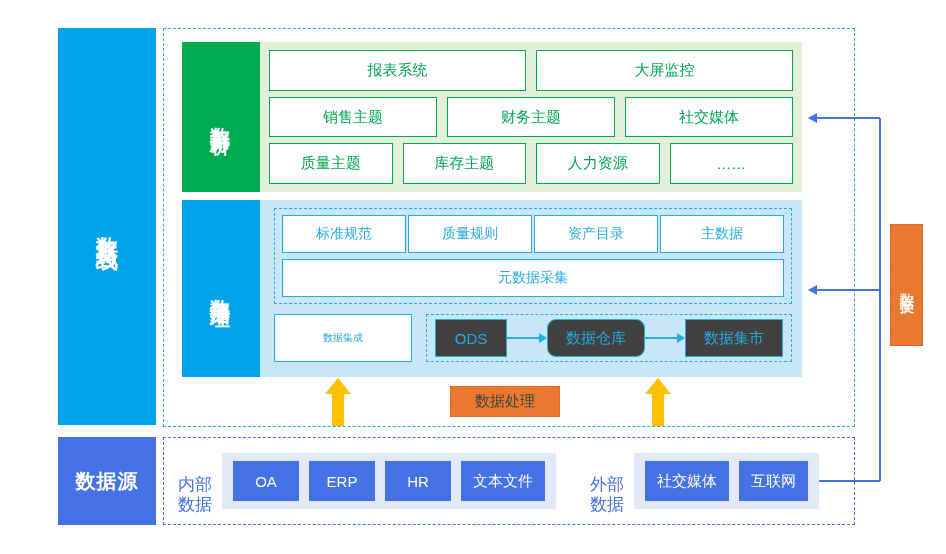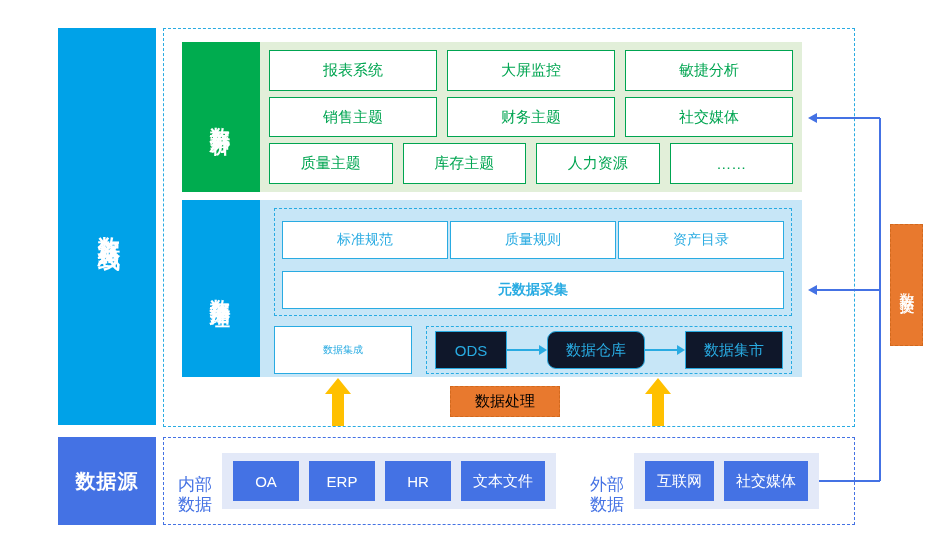--- a/index.html
+++ b/index.html
@@ -6,21 +6,21 @@
   body{
     width:946px;height:554px;position:relative;overflow:hidden;
     font-family:"Liberation Sans","DejaVu Sans",sans-serif;
     color:#000;
   }
   .abs{position:absolute;box-sizing:border-box;}
 
   
   .rail{
     display:flex;align-items:center;justify-content:center;
-    color:#fff;font-weight:bold;text-align:center;font-family:Liberation Mono, monospace;
+    color:#fff;font-weight:bold;text-align:center;
   }
   #bus-bar{
     left:58px;top:28px;width:98px;height:397px;background:#00A2E8;
     font-size:22px;line-height:1.18;letter-spacing:1px;
   }
   #bus-bar .vtxt{writing-mode:vertical-rl;text-orientation:upright;letter-spacing:4px;}
   #source-bar{
     left:58px;top:437px;width:98px;height:88px;background:#4472E4;
     font-size:20px;letter-spacing:1px;
   }
@@ -61,40 +61,40 @@
   #governance-label{
     width:78px;height:100%;background:#00A2E8;color:#fff;font-weight:bold;
     font-size:20px;display:flex;align-items:center;justify-content:center;
   }
   #governance-label .vtxt{writing-mode:vertical-rl;text-orientation:upright;letter-spacing:3px;}
   #governance-content{flex:1;padding:8px 10px 10px 14px;display:flex;flex-direction:column;gap:10px;}
 
   #gov-meta-group{
     border:1.4px dashed #29ABE2;padding:6px 7px;display:flex;flex-direction:column;gap:6px;
   }
-  .blue-row{display:flex;gap:2px;margin-top:6px;}
+  .blue-row{display:flex;gap:2px;}
   .blue-box{
     flex:1;background:#ffffff;border:1.2px solid #29ABE2;
     display:flex;align-items:center;justify-content:center;
     color:#29ABE2;font-size:14px;height:36px;
   }
-  .blue-box.wide{flex:1 1 100%;font-weight:bold;}
+  .blue-box.wide{flex:1 1 100%;}
 
   #gov-flow-row{display:flex;gap:14px;align-items:stretch;height:48px;}
   #integration-box{
     width:136px;background:#ffffff;border:1.2px solid #29ABE2;
     display:flex;align-items:center;justify-content:center;
     color:#29ABE2;font-size:10px;
   }
   #warehouse-group{
     flex:1;border:1.4px dashed #29ABE2;display:flex;align-items:center;
     padding:4px 8px;gap:0;
   }
   .flow-box{
-    background:#0f172a;border:1.2px solid #29ABE2;color:#29ABE2;font-size:15px;
+    background:#404040;border:1.2px solid #29ABE2;color:#29ABE2;font-size:15px;
     display:flex;align-items:center;justify-content:center;height:36px;
   }
   #ods-box{width:70px;}
   #dw-box{width:96px;border-radius:9px;}
   #mart-box{width:96px;}
   .flow-arrow{flex:1;height:10px;position:relative;}
   .flow-arrow::before{
     content:"";position:absolute;left:0;right:7px;top:4px;height:1.6px;background:#29ABE2;
   }
   .flow-arrow::after{
@@ -109,21 +109,21 @@
     position:absolute;left:0;top:0;width:0;height:0;
     border-left:13px solid transparent;border-right:13px solid transparent;
     border-bottom:16px solid #FFC000;
   }
   #arrow-left{left:325px;top:378px;}
   #arrow-right{left:645px;top:378px;}
 
   
   #processing-tag{
     left:450px;top:386px;width:110px;height:31px;background:#E8792E;
-    border:1.2px dashed #D2691E;color:#000000;font-size:15px;
+    border:1.2px dashed #D2691E;color:#404040;font-size:15px;
     display:flex;align-items:center;justify-content:center;
   }
   #exchange-tag{
     left:890px;top:224px;width:33px;height:122px;background:#E8792E;
     border:1.2px dashed #D2691E;color:#fff;font-size:15px;
     display:flex;align-items:center;justify-content:center;
   }
   #exchange-tag .vtxt{writing-mode:vertical-rl;text-orientation:upright;letter-spacing:2px;}
 
   
@@ -173,21 +173,20 @@
 <div class="abs" id="upper-dashed"></div>
 
 <div class="abs" id="analysis-block">
   <div id="analysis-label">
     <span class="vtxt">数据分析</span>
   </div>
   <div id="analysis-content">
     <div class="green-row">
       <div class="green-box">报表系统</div>
       <div class="green-box">大屏监控</div>
-      <div class="green-box">敏捷分析</div>
     </div>
     <div class="green-row">
       <div class="green-box">销售主题</div>
       <div class="green-box">财务主题</div>
       <div class="green-box">社交媒体</div>
     </div>
     <div class="green-row">
       <div class="green-box">质量主题</div>
       <div class="green-box">库存主题</div>
       <div class="green-box">人力资源</div>
@@ -199,20 +198,21 @@
 <div class="abs" id="governance-block">
   <div id="governance-label">
     <span class="vtxt">数据治理</span>
   </div>
   <div id="governance-content">
     <div id="gov-meta-group">
       <div class="blue-row">
         <div class="blue-box">标准规范</div>
         <div class="blue-box">质量规则</div>
         <div class="blue-box">资产目录</div>
+        <div class="blue-box">主数据</div>
       </div>
       <div class="blue-row">
         <div class="blue-box wide">元数据采集</div>
       </div>
     </div>
     <div id="gov-flow-row">
       <div id="integration-box">数据集成</div>
       <div id="warehouse-group">
         <div class="flow-box" id="ods-box">ODS</div>
         <div class="flow-arrow"></div>
@@ -259,16 +259,16 @@
   <div class="group-label">内部数据</div>
   <div class="src-panel" id="internal-panel">
     <div class="src-box">OA</div>
     <div class="src-box">ERP</div>
     <div class="src-box">HR</div>
     <div class="src-box">文本文件</div>
   </div>
   <div class="spacer-gap"></div>
   <div class="group-label">外部数据</div>
   <div class="src-panel" id="external-panel">
+    <div class="src-box">社交媒体</div>
     <div class="src-box">互联网</div>
-    <div class="src-box">社交媒体</div>
   </div>
 </div>
 
 </body></html>

